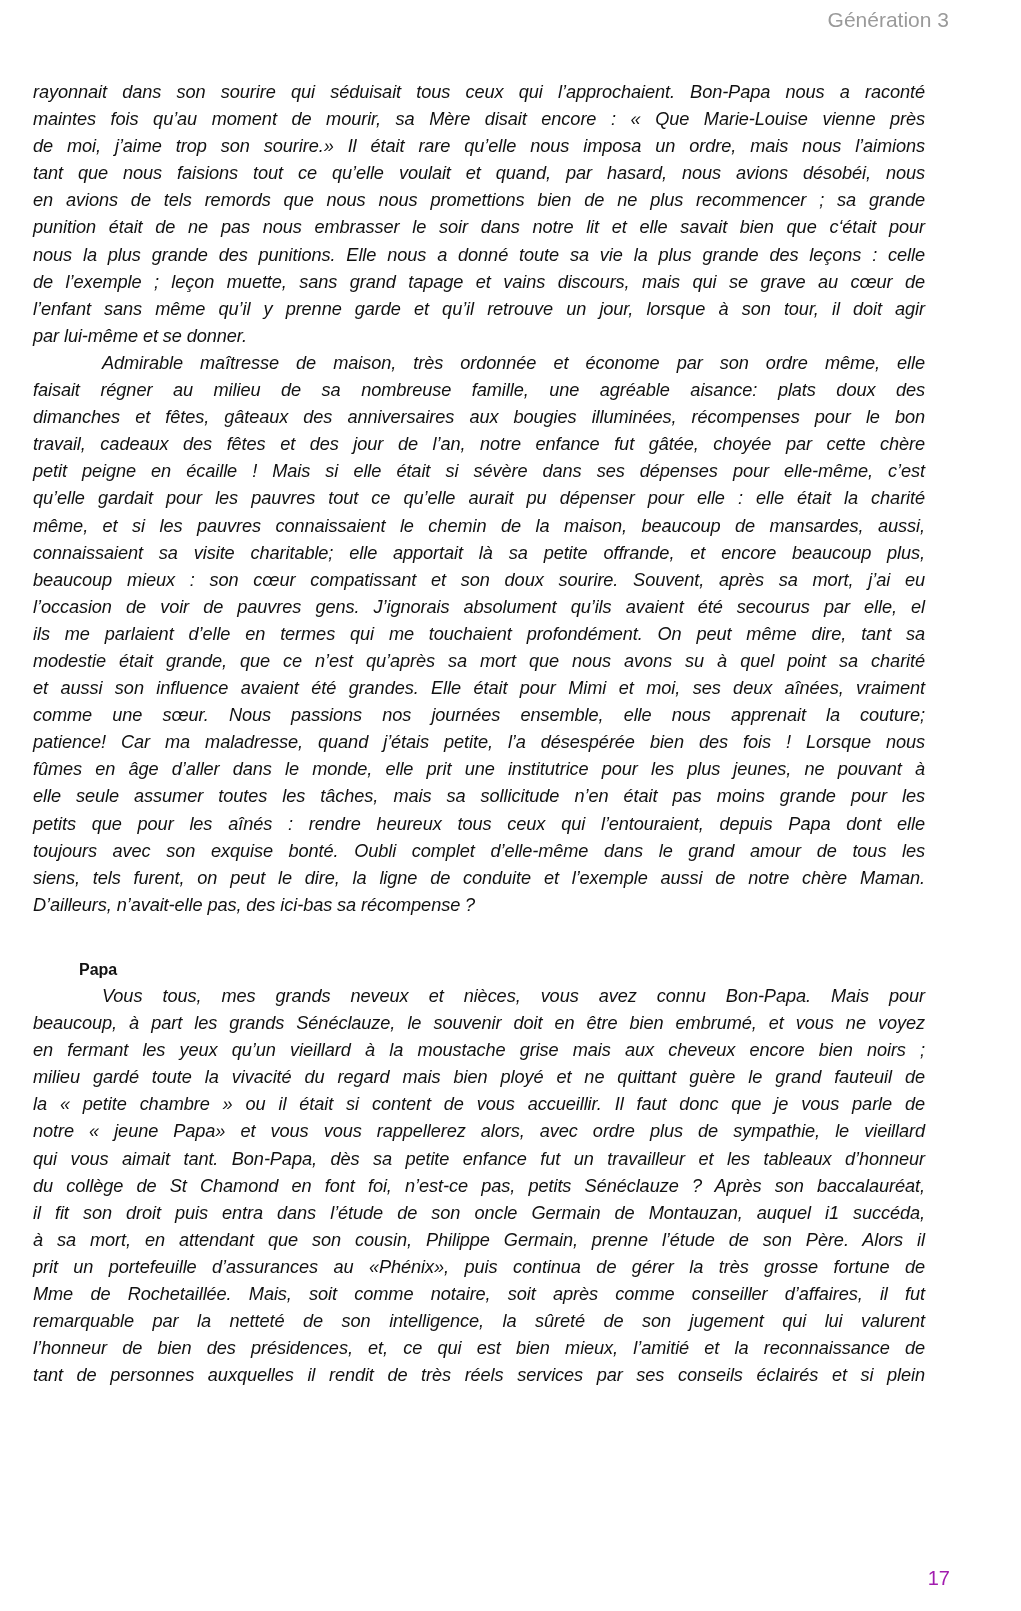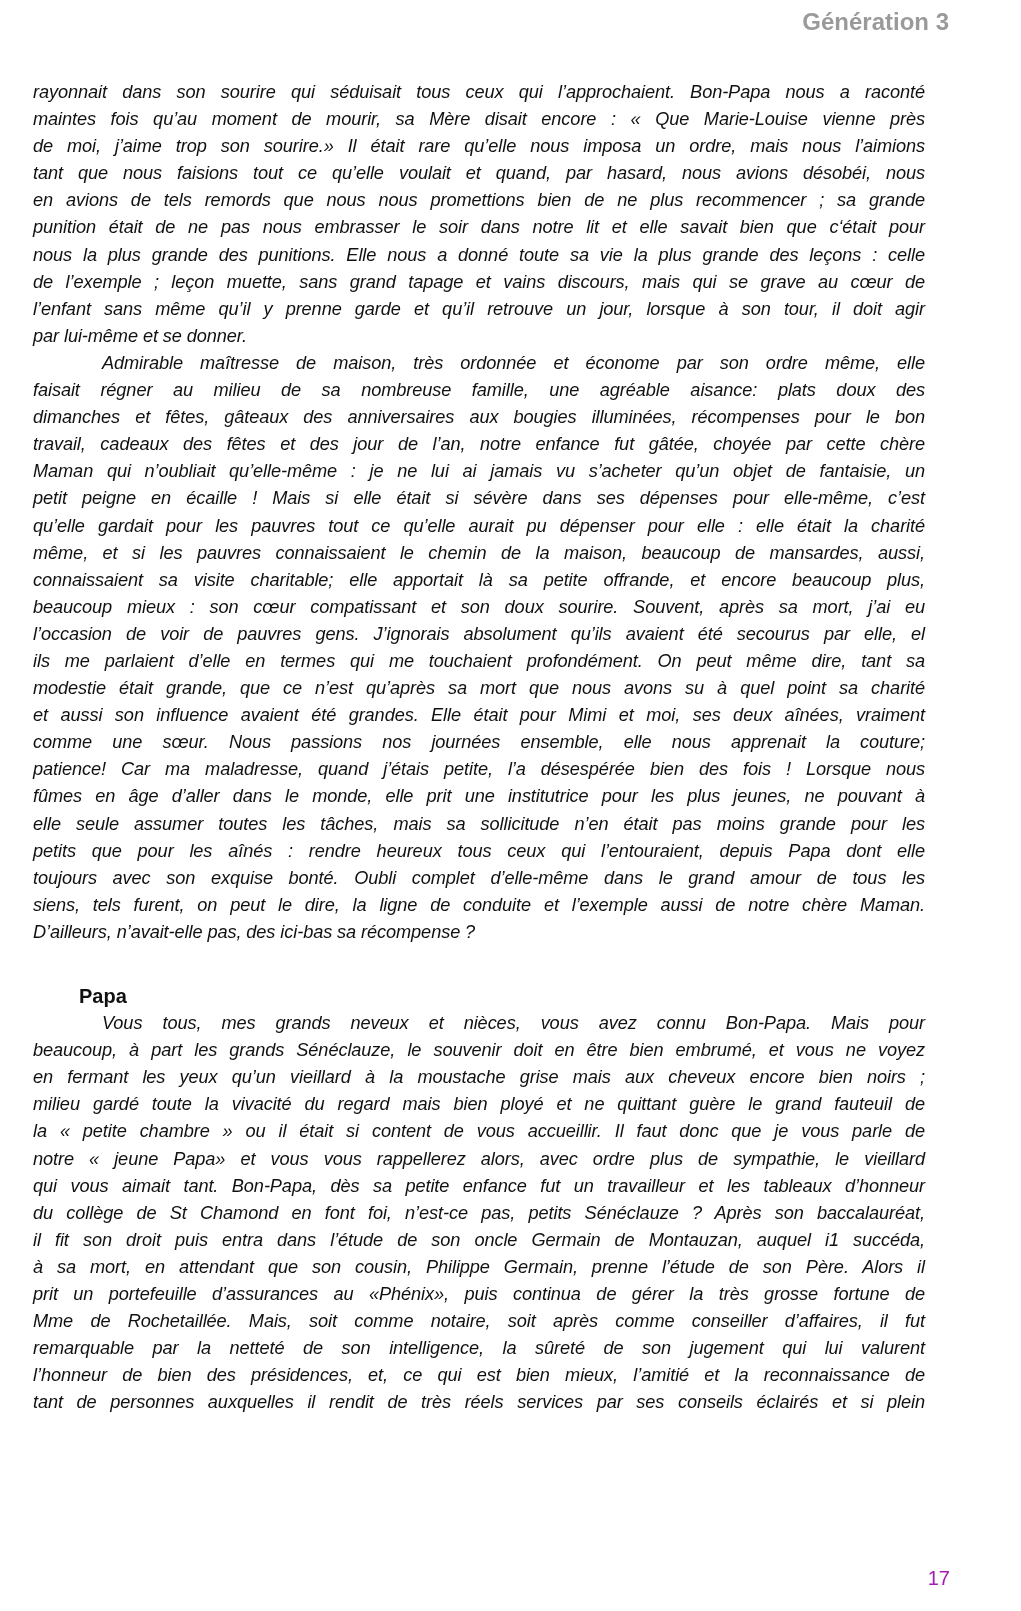--- a/index.html
+++ b/index.html
@@ -1,26 +1,26 @@
 <!DOCTYPE html>
 <html><head>
 <meta charset="utf-8">
 <style>
   html, body { margin: 0; padding: 0; background: #ffffff; }
   body { width: 1021px; height: 1611px; position: relative; overflow: hidden;
          font-family: "Liberation Sans", sans-serif; color: #111111; }
-  .header { position: absolute; top: 8px; right: 72px; font-size: 24px; color: #9a9a9a; font-weight: bold; }
+  .header { position: absolute; top: 8px; right: 72px; font-size: 21px; color: #9a9a9a; }
   .page-number { position: absolute; top: 1567px; right: 71px; font-size: 20px; color: #a21caf; }
   .body-text { position: absolute; left: 33px; width: 892px; top: 79px; }
   .line { display: block; font-size: 18.2px; line-height: 27.1px; height: 27.1px; white-space: nowrap;
           text-align: justify; text-align-last: justify; letter-spacing: -0.1px; font-style: italic; }
   .line.last { text-align-last: left; }
   .line.indent { padding-left: 69px; }
   .spacer { height: 37px; }
-  .heading { display: block; font-weight: bold; font-size: 20px; line-height: 27.1px; height: 27.1px; padding-left: 46px; }
+  .heading { display: block; font-weight: bold; font-size: 16px; line-height: 27.1px; height: 27.1px; padding-left: 46px; }
 </style>
 </head>
 <body>
 
 <div class="header">Génération 3</div>
 
 <div class="body-text">
   <div id="p1">
       <span class="line">rayonnait dans son sourire qui séduisait tous ceux qui l’approchaient. Bon-Papa nous a raconté</span>
       <span class="line">maintes fois qu’au moment de mourir, sa Mère disait encore : « Que Marie-Louise  vienne près</span>
@@ -31,21 +31,20 @@
       <span class="line">nous la plus grande des punitions. Elle nous a donné toute sa vie la  plus grande des leçons : celle</span>
       <span class="line">de l’exemple ; leçon muette, sans grand tapage et vains  discours, mais qui se grave au cœur de</span>
       <span class="line">l’enfant sans même qu’il y prenne garde et qu’il  retrouve un jour, lorsque à son tour, il doit agir</span>
       <span class="line last">par lui-même et se donner.</span>
     </div>
   <div id="p2">
       <span class="line indent">Admirable maîtresse de maison, très ordonnée et économe par son ordre même, elle</span>
       <span class="line">faisait régner au milieu de sa nombreuse famille, une agréable aisance: plats doux des</span>
       <span class="line">dimanches et fêtes, gâteaux des anniversaires aux bougies illuminées, récompenses pour le  bon</span>
       <span class="line">travail, cadeaux des fêtes et des jour de l’an, notre enfance fut gâtée, choyée par cette  chère</span>
-      <span class="line">Maman qui n’oubliait qu’elle-même : je ne lui ai jamais vu s’acheter qu’un objet de  fantaisie, un</span>
       <span class="line">petit peigne en écaille ! Mais si elle était si sévère dans ses dépenses pour elle-même, c’est</span>
       <span class="line">qu’elle gardait pour les pauvres tout ce qu’elle aurait pu dépenser pour elle : elle  était la charité</span>
       <span class="line">même, et si les pauvres connaissaient le chemin de la maison, beaucoup de  mansardes, aussi,</span>
       <span class="line">connaissaient sa visite charitable; elle apportait là sa petite offrande, et  encore beaucoup plus,</span>
       <span class="line">beaucoup mieux : son cœur compatissant et son doux sourire. Souvent,  après sa mort, j’ai eu</span>
       <span class="line">l’occasion de voir de pauvres gens. J’ignorais absolument qu’ils avaient  été secourus par elle, el</span>
       <span class="line">ils me parlaient d’elle en termes qui me touchaient profondément. On  peut même dire, tant sa</span>
       <span class="line">modestie était grande, que ce n’est qu’après sa mort que nous avons  su à quel point sa charité</span>
       <span class="line">et aussi son influence avaient été grandes. Elle était pour Mimi et  moi, ses deux aînées, vraiment</span>
       <span class="line">comme une sœur. Nous passions nos journées ensemble, elle   nous apprenait la couture;</span>

